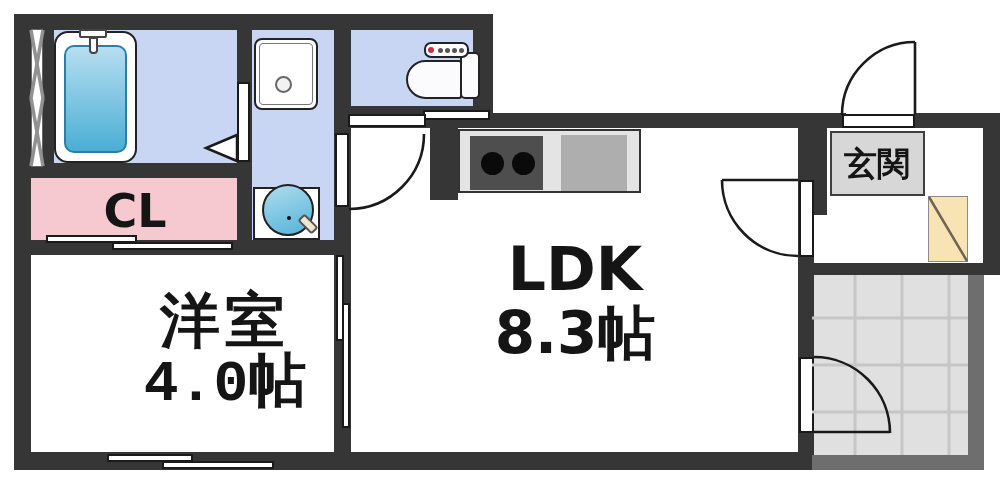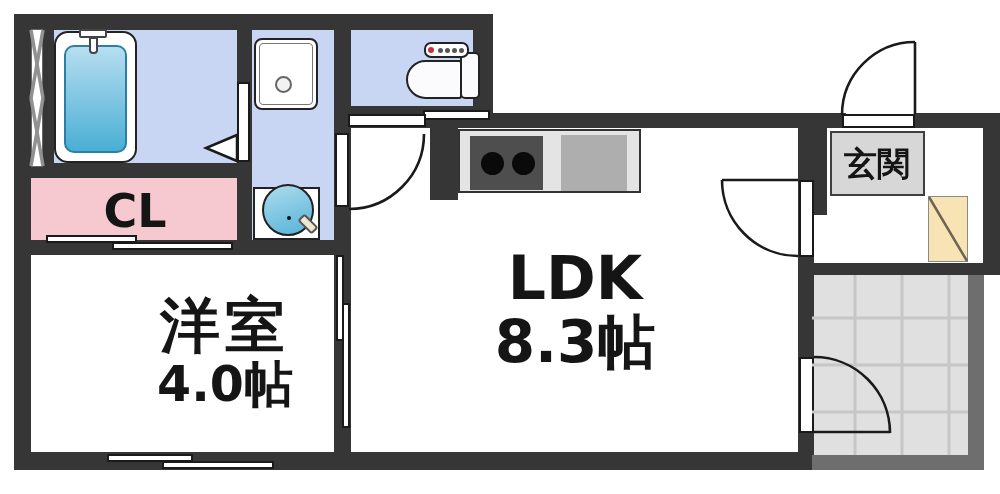--- a/index.html
+++ b/index.html
@@ -132,24 +132,24 @@
   <div class="abs fixture" style="left:445px;top:48px;width:5px;height:5px;background:#555;border-radius:50%;"></div>
   <div class="abs fixture" style="left:452px;top:48px;width:5px;height:5px;background:#555;border-radius:50%;"></div>
   <div class="abs fixture" style="left:459px;top:48px;width:5px;height:5px;background:#555;border-radius:50%;"></div>
 
   <div class="abs fixture" style="left:458px;top:129px;width:183px;height:64px;background:var(--counter-gray);border:2px solid #333;"></div>
   <div class="abs fixture" style="left:470px;top:136px;width:73px;height:54px;background:var(--stove-gray);"></div>
   <div class="abs fixture" style="left:481px;top:152px;width:23px;height:23px;background:#0a0a0a;border-radius:50%;"></div>
   <div class="abs fixture" style="left:512px;top:152px;width:23px;height:23px;background:#0a0a0a;border-radius:50%;"></div>
   <div class="abs fixture" style="left:561px;top:135px;width:66px;height:56px;background:var(--sink-gray);"></div>
 
-  <div class="abs label" style="left:575px;top:310px;text-align:center;">
+  <div class="abs label" style="left:575px;top:301px;text-align:center;">
     <span style="display:block;font-size:60px;">LDK</span>
     <span style="display:block;font-size:58px;">8.3帖</span>
   </div>
   <div class="abs label" style="left:185px;top:352px;margin-left:40px;">
     <span style="display:block;font-size:60px;letter-spacing:5px;">洋室</span>
-    <span style="display:block;font-size:49px;">4.0帖</span>
+    <span style="display:block;font-size:58px;font-family:Liberation Mono, monospace;">4.0帖</span>
   </div>
   <div class="abs label" style="left:877px;top:164px;font-size:33px;">玄関</div>
   <div class="abs label" style="left:135px;top:211px;font-size:46px;">CL</div>
 
 </div>
 
 </body></html>

